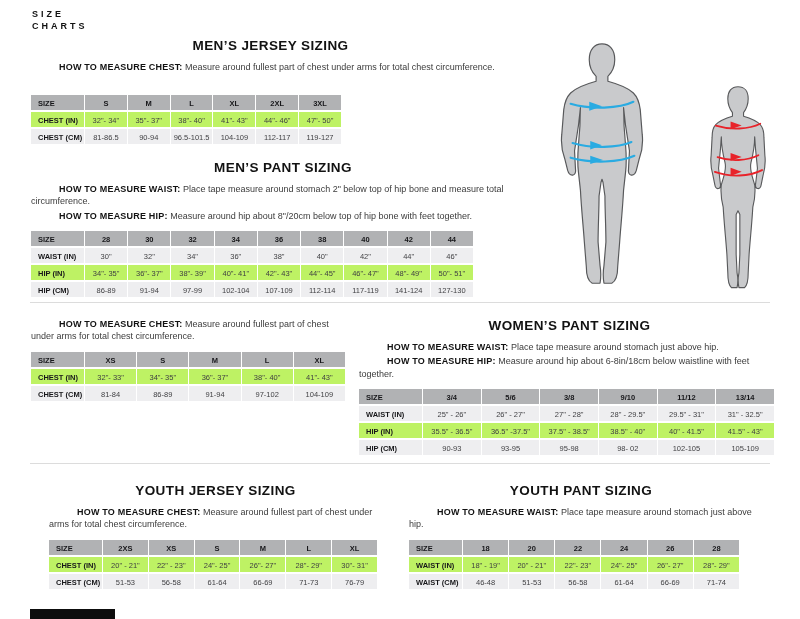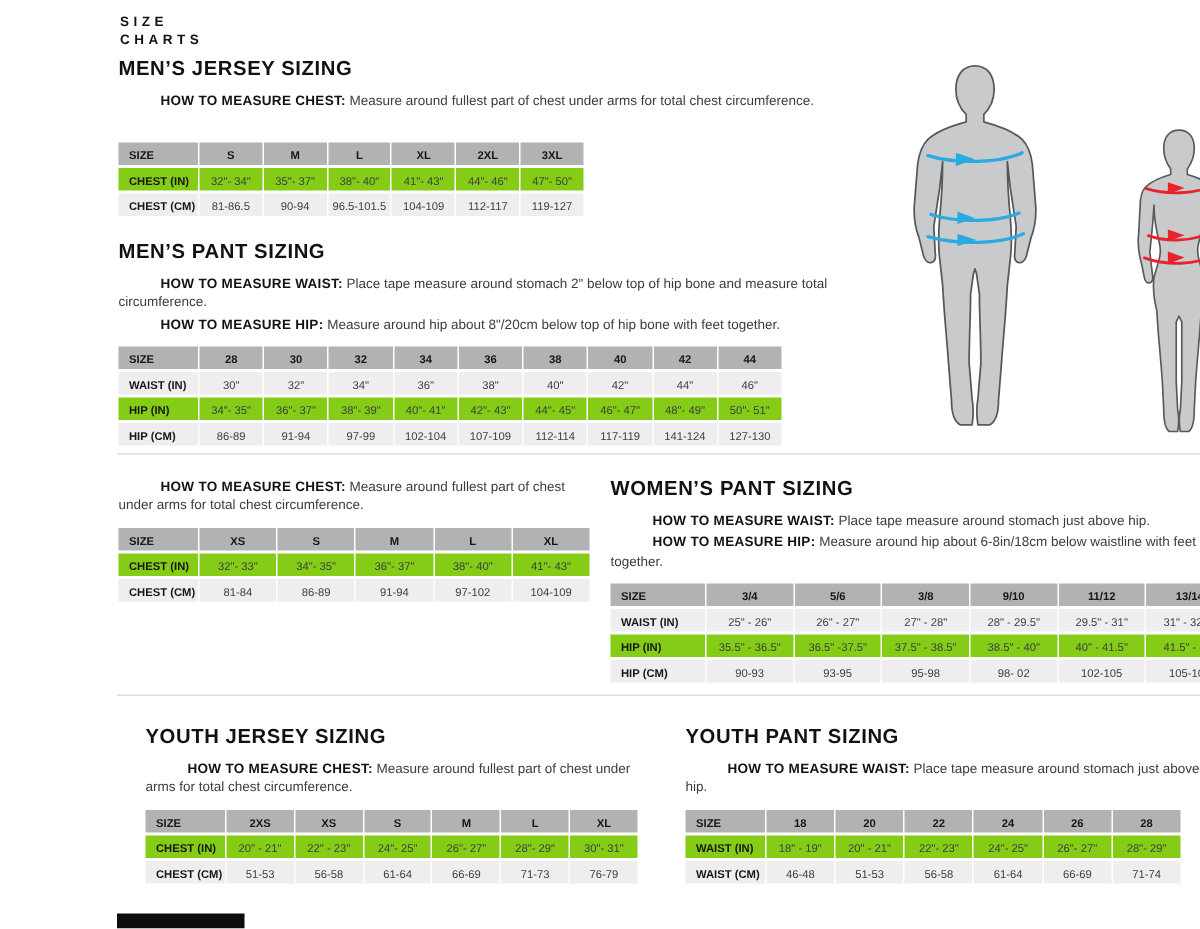--- a/index.html
+++ b/index.html
@@ -1,44 +1,44 @@
 <!DOCTYPE html>
 <html><head>
 <meta charset="utf-8">
 <style>
   html,body{margin:0;padding:0;}
   body{
     width:800px;height:619px;position:relative;background:#ffffff;
     font-family:"Liberation Sans", sans-serif;color:#222;overflow:hidden;
   }
-  .abs{position:absolute;margin-left:48px;}
+  .abs{position:absolute;}
   .page-title{
     left:32px;top:8px;font-size:9px;font-weight:bold;letter-spacing:3px;
     line-height:1.35;color:#121212;white-space:pre-line;
   }
   h2.sec-head{
-    margin:0 0 8px 1px;font-size:13.5px;font-weight:bold;letter-spacing:0.4px;color:#121212;
+    margin:0 0 8px 1px;font-size:13.5px;font-weight:bold;letter-spacing:0.4px;color:#121212;text-align:center;
   }
   .howto{min-height:25px;}
   .howto p{margin:0 0 2px 1px;font-size:9px;line-height:1.38;color:#3c3c3c;}
   .howto strong{color:#121212;letter-spacing:0.2px;padding-left:28px;}
   table.tbl{
     margin-top:7px;border-collapse:separate;border-spacing:1px 2px;table-layout:fixed;
   }
   table.tbl th{
     background:#b1b2b4;font-size:7.5px;font-weight:bold;color:#17171a;
     height:14px;text-align:center;padding:1px 0 0 0;
   }
   table.tbl td{
     font-size:7.5px;color:#3f3f42;text-align:center;height:14px;padding:1px 0 0 0;
   }
   table.tbl th:first-child, table.tbl td:first-child{text-align:left;padding-left:7px;width:46px;}
   table.tbl td:first-child{font-weight:bold;color:#17171a;}
   table.tbl.wide-first th:first-child, table.tbl.wide-first td:first-child{width:56px;}
-  tr.row-dark td{background:#84cc16;}
+  tr.row-dark td{background:#bef264;}
   tr.row-light td{background:#eeeef0;}
   .divider{height:1px;background:#dcdcdc;width:740px;left:30px;}
   .figures{left:535px;top:30px;width:260px;height:266px;display:flex;align-items:flex-end;justify-content:center;gap:28px;}
   .sil{stroke:#58595b;stroke-width:1.2;stroke-linejoin:round;}
   .arrow-line{fill:none;stroke-width:2.2;stroke-linecap:round;}
   .footer-bar{left:30px;top:609px;width:85px;height:10px;background:#0d0d0d;}
   
   #mens-jersey{left:30px;top:38px;width:480px;}
   #mens-jersey table{width:312px;}
   #mens-pant{left:30px;top:160px;width:505px;}

